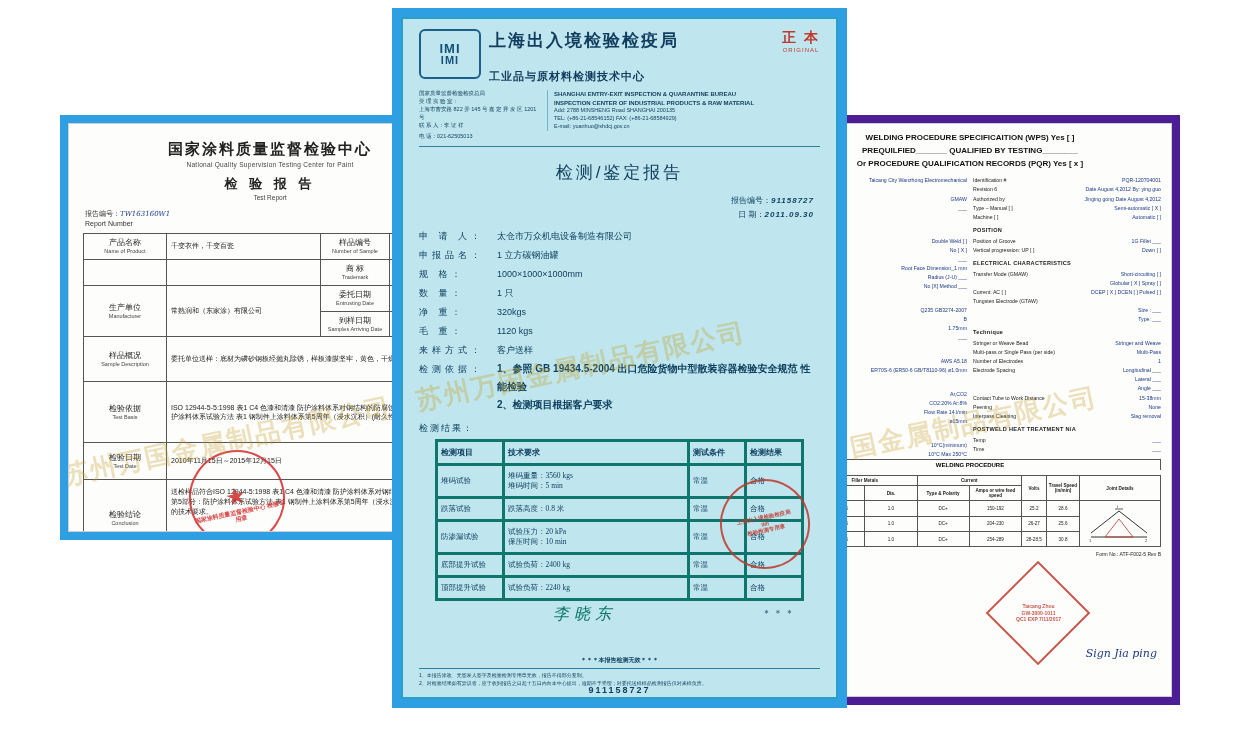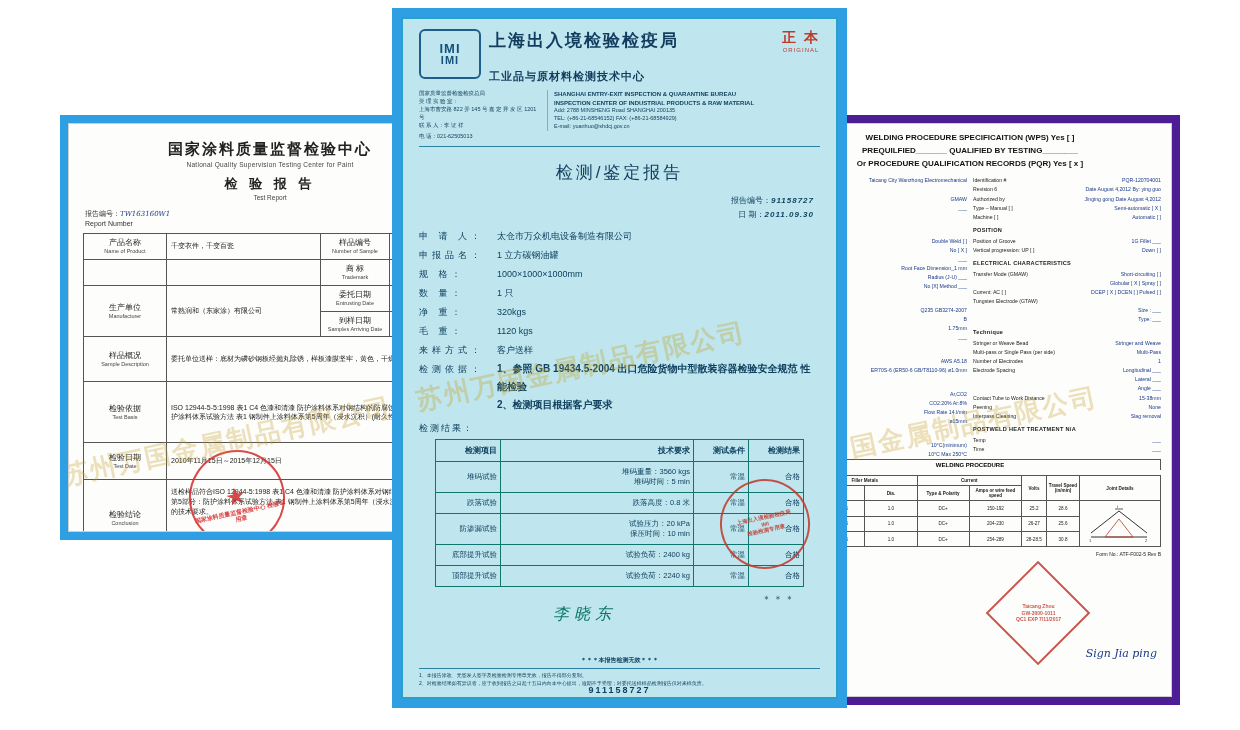--- a/index.html
+++ b/index.html
@@ -58,21 +58,21 @@
   .c-rule{height:1px;background:#2b7fa0;margin:6px 0 4px;}
   .c-title{text-align:center;font-size:17px;font-weight:normal;color:#0f3d5c;letter-spacing:3px;margin:14px 0 10px;}
   .c-nos{text-align:right;font-size:8px;color:#0f3d5c;line-height:1.7;padding-right:6px;}
   .c-nos b{letter-spacing:1px;font-style:italic;}
   .c-fields{margin-top:6px;font-size:9px;color:#10405f;line-height:2.1;}
   .c-fields .row{display:flex;}
   .c-fields .k{width:78px;letter-spacing:4px;flex:none;}
   .c-fields .v{flex:1;border-bottom:0px solid transparent;}
   .c-res{font-size:9px;color:#10405f;margin:8px 0 4px;letter-spacing:2px;}
   table.ct{width:92%;margin:4px auto 0;border-collapse:collapse;table-layout:fixed;}
-  table.ct th,table.ct td{border:1px solid #0f766e;font-size:7.5px;color:#10405f;padding:5px 3px;text-align:right;}
+  table.ct th,table.ct td{border:3px solid #0f766e;font-size:7.5px;color:#10405f;padding:5px 3px;text-align:left;font-family:Liberation Serif, serif;}
   table.ct th{font-weight:bold;font-size:8px;}
   .c-foot{position:absolute;left:16px;right:16px;bottom:10px;font-size:5px;color:#10405f;line-height:1.5;}
   .c-foot .line{border-top:1px solid #2b7fa0;margin-bottom:3px;}
 
   
   #cert-right{left:760px;top:115px;width:420px;height:590px;background:#4c1d95;padding:8px;}
   #cert-right .inner{left:8px;top:8px;right:8px;bottom:8px;background:#fdfdfb;border:1px solid #cfcfcf;
     padding:8px 10px;overflow:hidden;}
   .r-title{text-align:center;font-size:8px;font-weight:bold;color:#111;line-height:1.6;}
   .r-cols{display:flex;gap:6px;margin-top:6px;}

